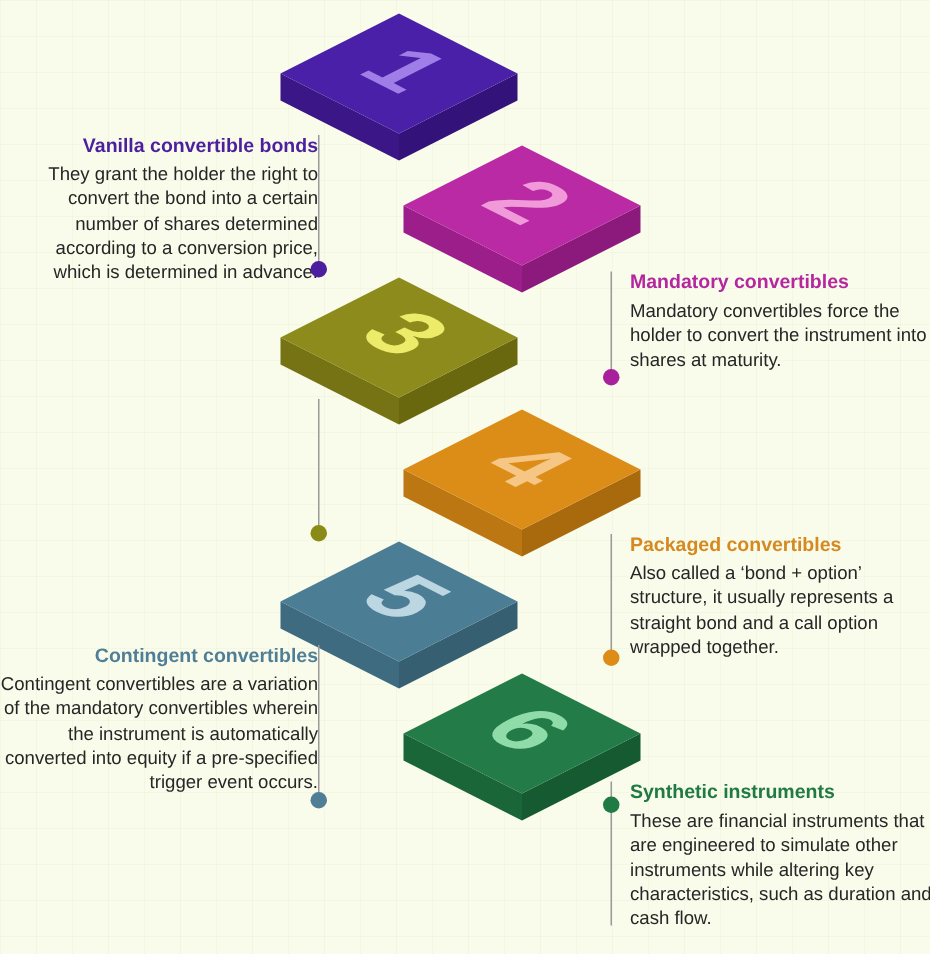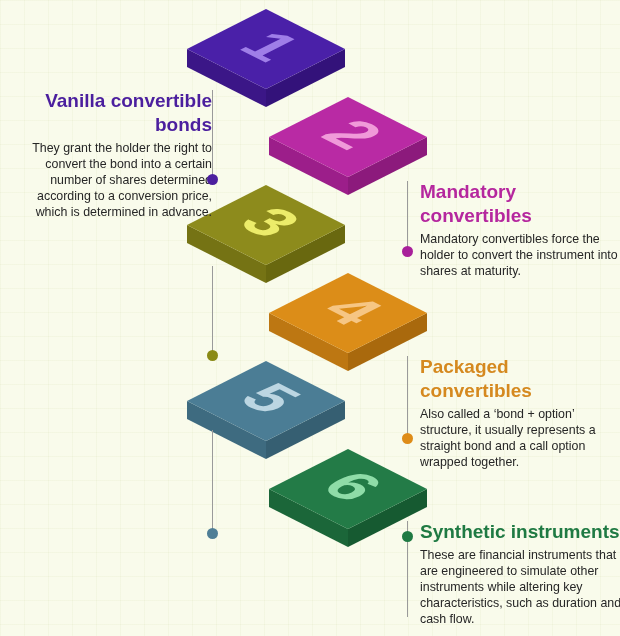--- a/index.html
+++ b/index.html
@@ -23,21 +23,21 @@
   .num{
     font-family:"Liberation Sans", sans-serif;
     font-weight:700;
     font-size:62px;
     dominant-baseline:middle;
     text-anchor:middle;
   }
 
   .block{position:absolute;}
   .block .title{
-    font-size:19px;font-weight:700;line-height:1.25;margin:0 0 3px 0;
+    font-size:13px;font-weight:700;line-height:1.25;margin:0 0 3px 0;
   }
   .block .body{
     font-size:12.4px;line-height:1.30;color:#262626;margin:0;
   }
   .block.right{text-align:left;padding-left:13px;}
   .block.left{text-align:right;padding-right:13px;}
 
   .conn{position:absolute;width:1px;background:#9a9a9a;}
   .dot{position:absolute;width:11px;height:11px;border-radius:50%;}
 </style>
@@ -117,20 +117,24 @@
   <div class="conn" style="left: 212px; top: 266px; height: 86px; background: rgb(154, 154, 154);"></div>
   <div class="dot" style="left: 207px; top: 350px; background: rgb(138, 138, 22);"></div>
 
   <div class="block right" style="left:407px;top:355px;width:205px;">
     <p class="title" style="color: rgb(213, 137, 31);">Packaged convertibles</p>
     <p class="body">Also called a ‘bond + option’ structure, it usually represents a straight bond and a call option wrapped together.</p>
   </div>
   <div class="conn" style="left: 407px; top: 356px; height: 80px; background: rgb(154, 154, 154);"></div>
   <div class="dot" style="left: 402px; top: 433px; background: rgb(222, 140, 24);"></div>
 
+  <div class="block left" style="left:0px;top:429px;width:212px;">
+    <p class="title" style="color: rgb(79, 126, 150);">Contingent convertibles</p>
+    <p class="body">Contingent convertibles are a variation of the mandatory convertibles wherein the instrument is automatically converted into equity if a pre-specified trigger event occurs.</p>
+  </div>
   <div class="conn" style="left: 212px; top: 430px; height: 100px; background: rgb(154, 154, 154);"></div>
   <div class="dot" style="left: 207px; top: 528px; background: rgb(79, 126, 150);"></div>
 
   <div class="block right" style="left:407px;top:520px;width:205px;">
     <p class="title" style="color: rgb(31, 122, 67);">Synthetic instruments</p>
     <p class="body">These are financial instruments that are engineered to simulate other instruments while altering key characteristics, such as duration and cash flow.</p>
   </div>
   <div class="conn" style="left: 407px; top: 521px; height: 96px; background: rgb(154, 154, 154);"></div>
   <div class="dot" style="left: 402px; top: 531px; background: rgb(31, 122, 67);"></div>
 

